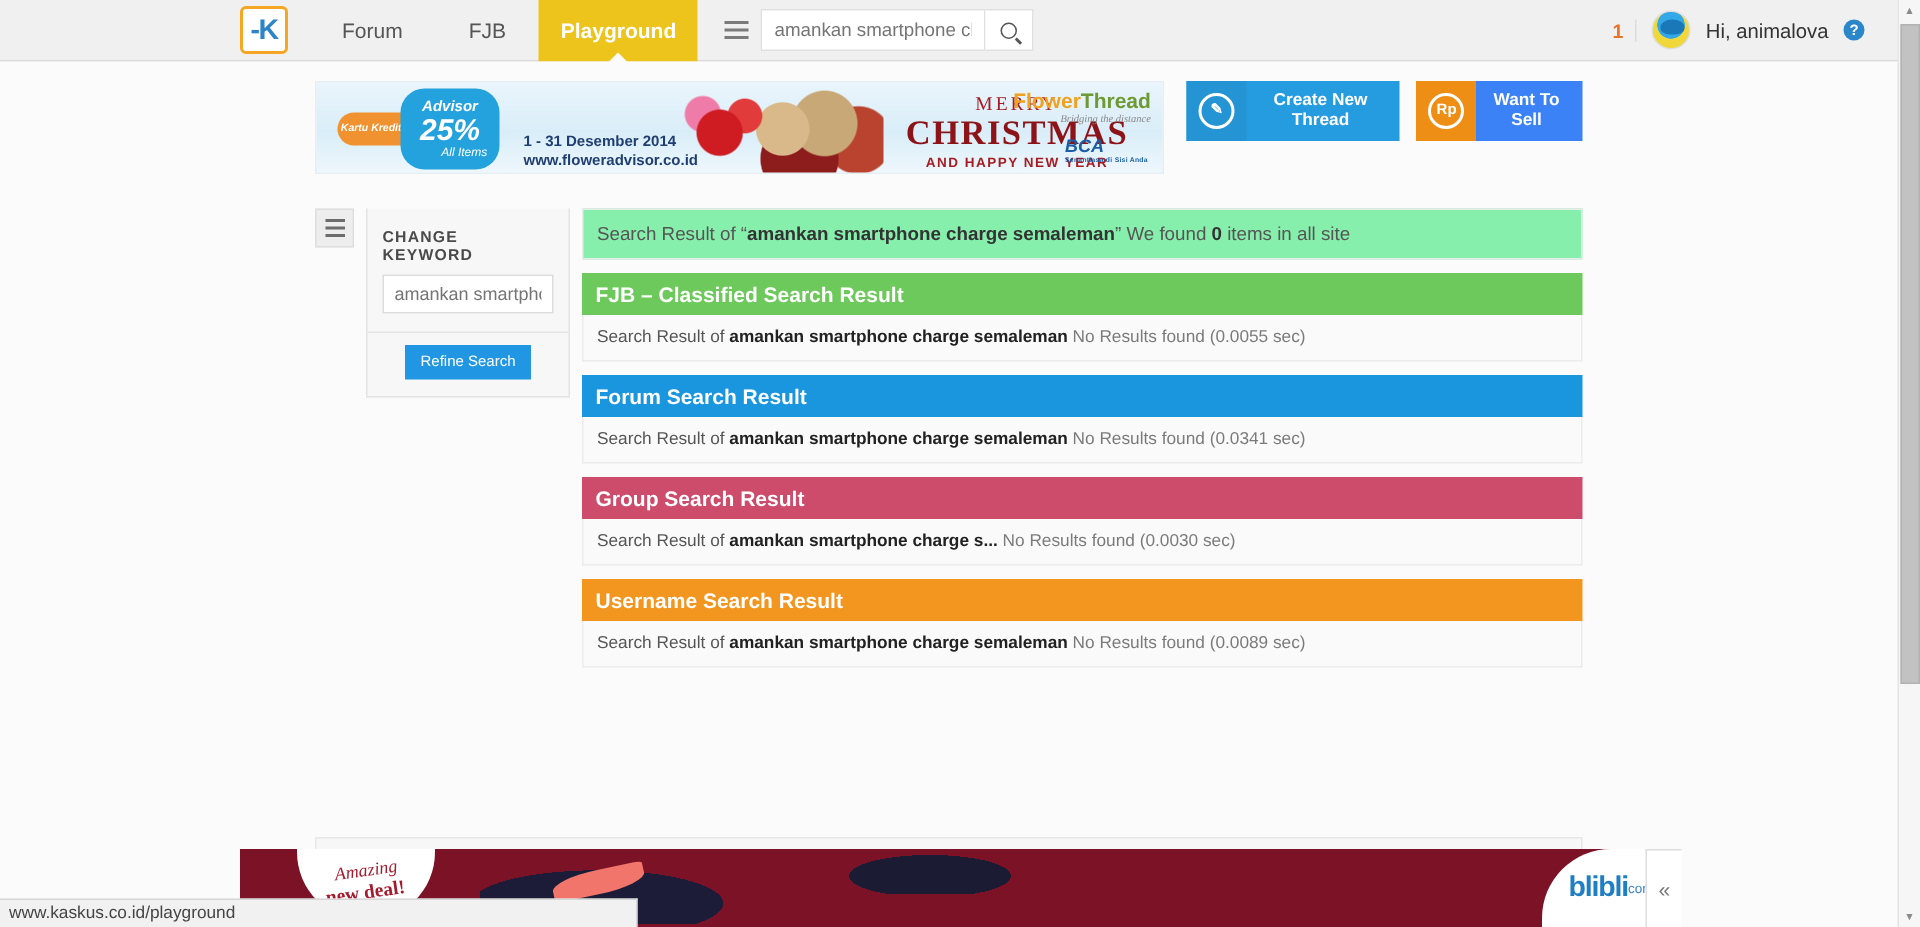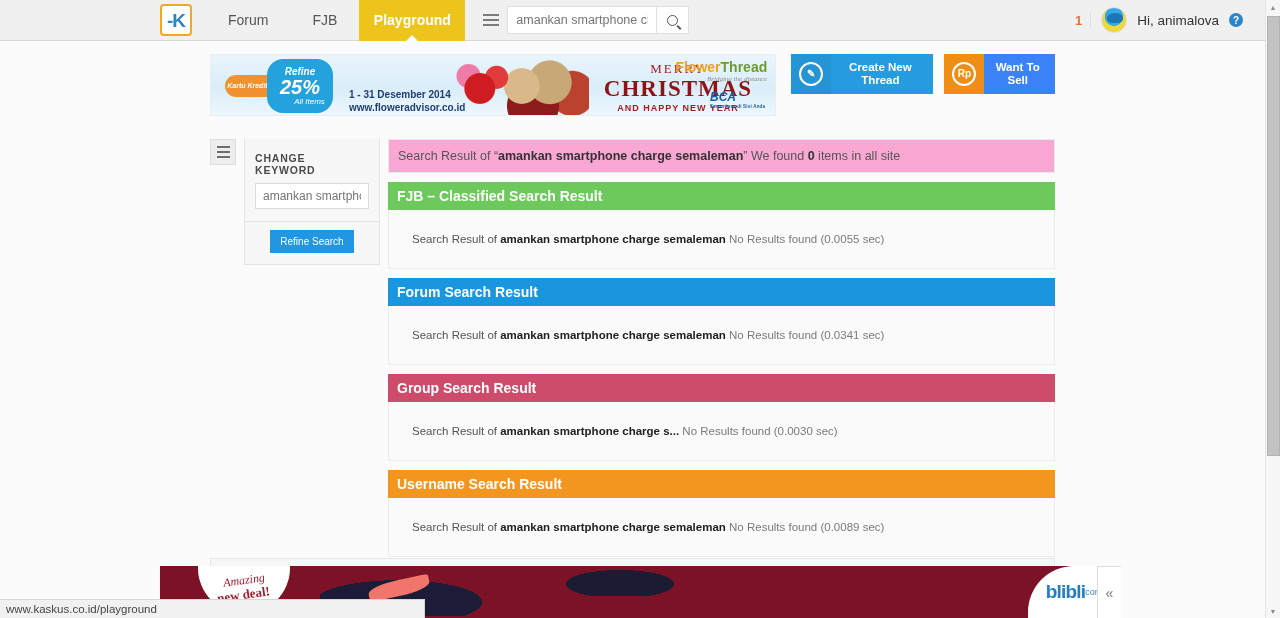--- a/index.html
+++ b/index.html
@@ -188,31 +188,31 @@
     font-family: "Liberation Sans", sans-serif;
   }
   .refine-foot { padding: 8px 10px 11px; text-align: center; }
   .refine-btn {
     background: #2196e3; color: #fff; border: 0; padding: 6px 10px; font-size: 10px;
     cursor: pointer; font-family: "Liberation Sans", sans-serif;
   }
 
   .results-col { flex: 1; margin-left: 8px; }
   .result-summary {
-    background: #f9a8d4; border: 1px solid #eaeaea; padding: 9px 9px;
+    background: #86efac; border: 1px solid #eaeaea; padding: 9px 9px;
     font-size: 12.5px; color: #555;
   }
   .result-summary b { color: #333; }
   .res-block { margin-top: 9px; }
   .res-head {
     height: 28px; display: flex; align-items: center; padding: 0 9px;
     color: #fff; font-size: 14px; font-weight: bold;
   }
   .res-body {
-    background: #fafafa; border: 1px solid #ececec; border-top: 0; padding: 23px;
+    background: #fafafa; border: 1px solid #ececec; border-top: 0; padding: 9px;
     font-size: 11.5px; color: #555;
   }
   .res-body b { color: #222; }
   .res-body .dim { color: #7b7b7b; }
 
   
   .bottom-panel {
     position: absolute; top: 517px; left: 0; width: 845px; height: 60px;
     background: #f7f7f7; border: 1px solid #e8e8e8;
   }
@@ -342,21 +342,21 @@
   <div class="content">
     <div class="container">
 
       <div class="banner-row">
         <div class="ad-banner">
           <div class="ad-kk">
             <span>Kartu Kredit
 BCA</span>
           </div>
           <div class="ad-disc">
-            <span class="d1">Refine</span>
+            <span class="d1">Advisor</span>
             <span class="d2">25%</span>
             <span class="d3">All Items</span>
           </div>
           <div class="ad-date">1 - 31 Desember 2014</div>
           <div class="ad-url">www.floweradvisor.co.id</div>
           <div class="ad-flowers"></div>
           <div class="ad-merry">
             <div class="m1">MERRY</div>
             <div class="m2">CHRISTMAS</div>
             <div class="m3">AND HAPPY NEW YEAR</div>

